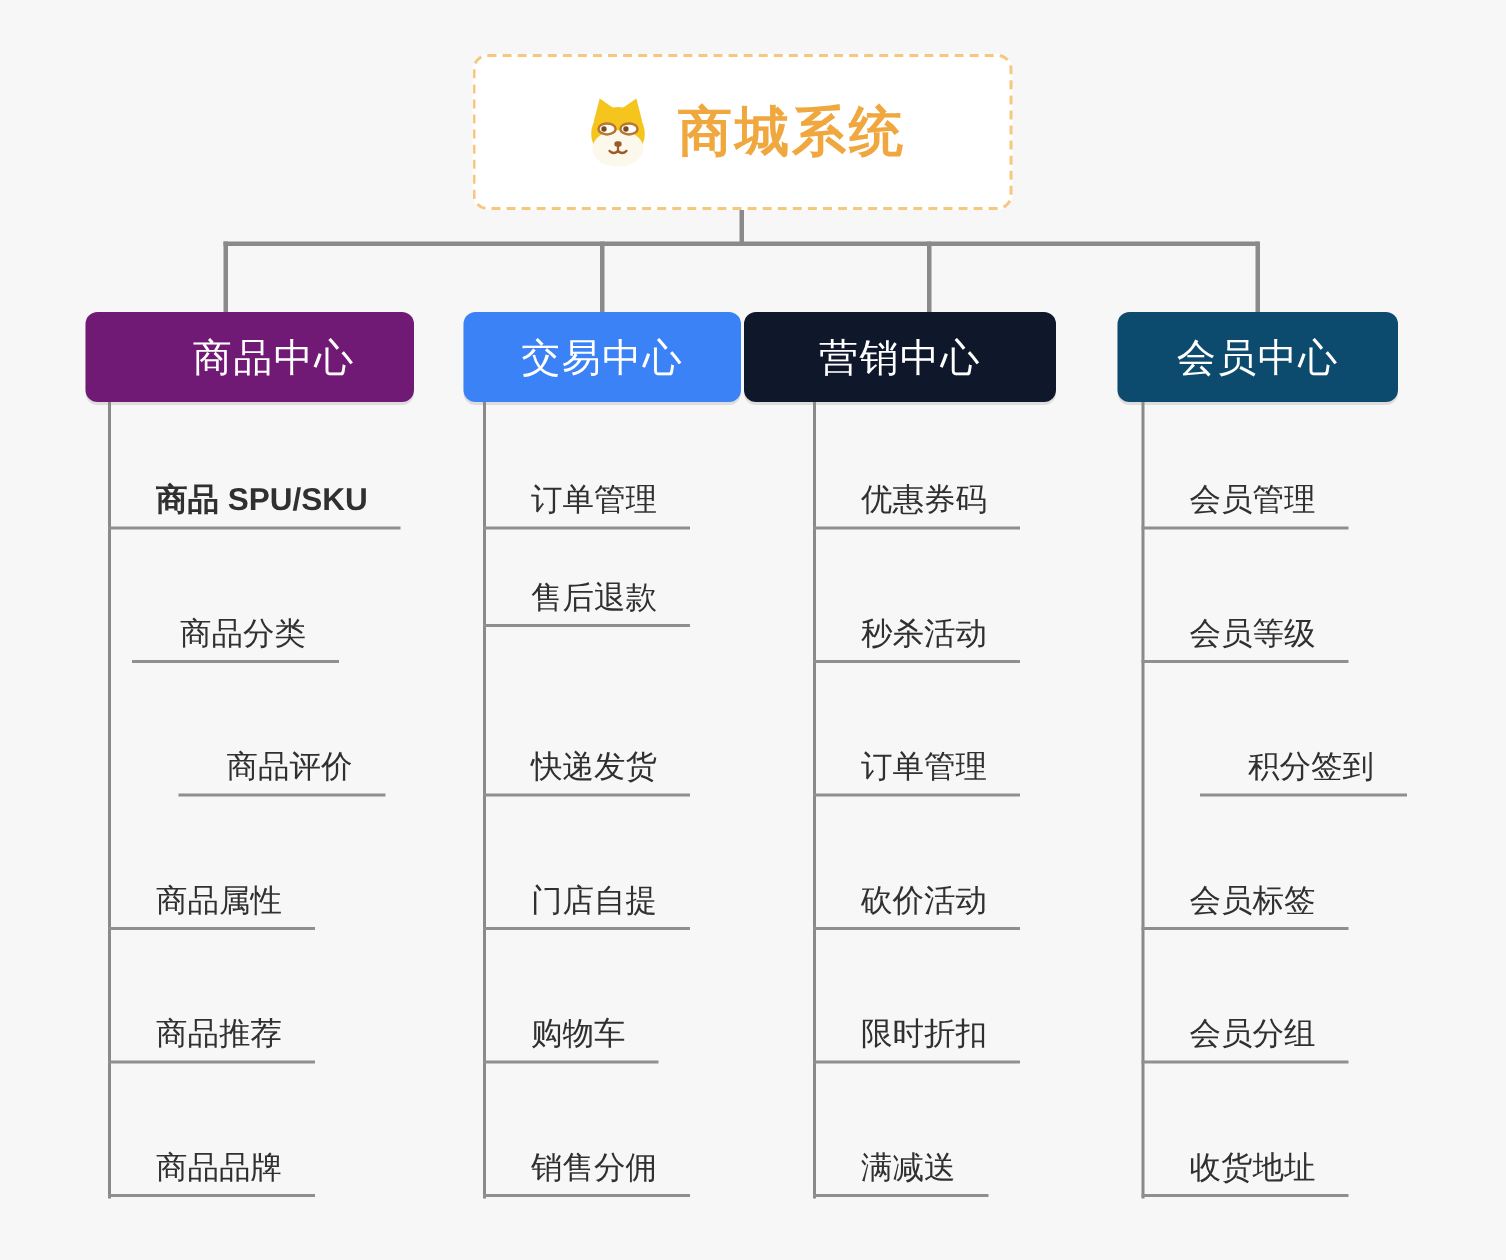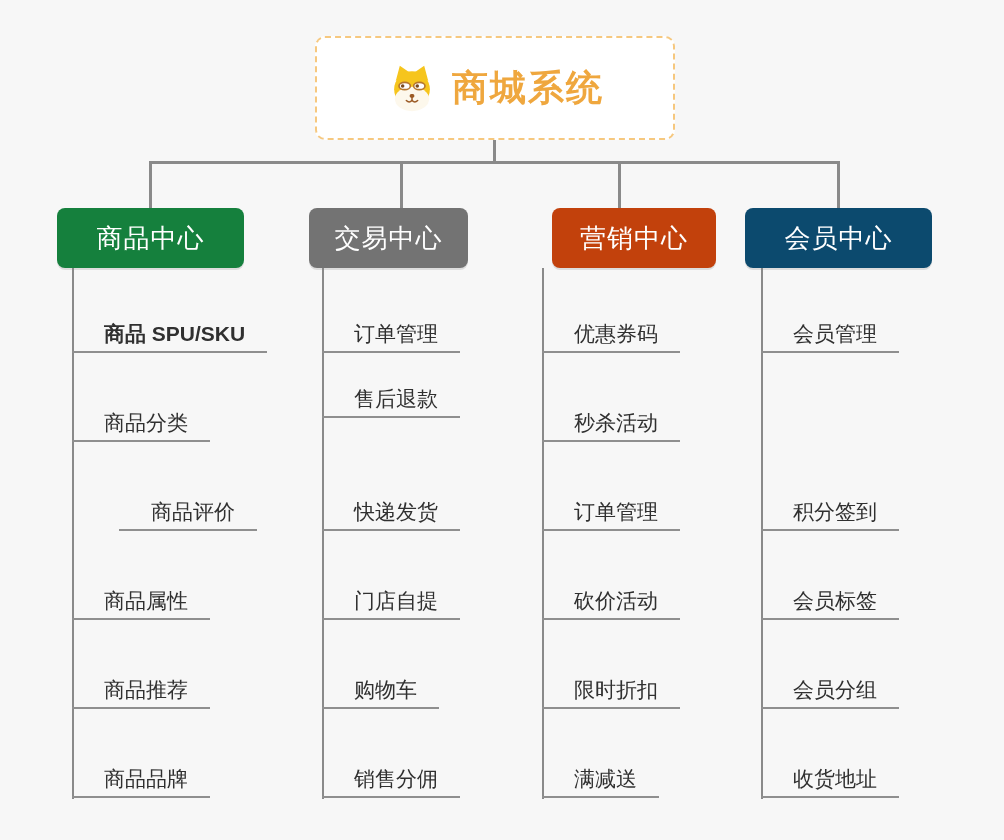--- a/index.html
+++ b/index.html
@@ -57,48 +57,49 @@
     <span class="root-title">商城系统</span>
   </div>
 
   <div class="line" style="left:493px;top:140px;width:3px;height:23px;"></div>
   <div class="line" style="left:149px;top:161px;width:690px;height:3px;"></div>
   <div class="line" style="left:149px;top:161px;width:3px;height:47px;"></div>
   <div class="line" style="left:400px;top:161px;width:3px;height:47px;"></div>
   <div class="line" style="left:618px;top:161px;width:3px;height:47px;"></div>
   <div class="line" style="left:837px;top:161px;width:3px;height:47px;"></div>
 
-  <div class="branch-box" style="left: 57px; width: 187px; background-color: #15803d;">商品中心</div>
+  <div class="branch-box" style="left: 57px; width: 187px; background-color: #701a75; padding-left: 32px;">商品中心</div>
   <div class="line" style="left:72px;top:268px;width:2px;height:531px;"></div>
   <div class="node-item" style="left:72px;top:317px;font-weight:bold;">商品 SPU/SKU</div>
-  <div class="node-item" style="left:72px;top:406px;">商品分类</div>
+  <div class="node-item" style="left:88px;top:406px;">商品分类</div>
   <div class="node-item" style="left:72px;top:495px;margin-left:47px;">商品评价</div>
   <div class="node-item" style="left:72px;top:584px;">商品属性</div>
   <div class="node-item" style="left:72px;top:673px;">商品推荐</div>
   <div class="node-item" style="left:72px;top:762px;">商品品牌</div>
 
-  <div class="branch-box" style="left: 309px; width: 159px; background-color: #737373;">交易中心</div>
+  <div class="branch-box" style="left: 309px; width: 185px; background-color: #3b82f6;">交易中心</div>
   <div class="line" style="left:322px;top:268px;width:2px;height:531px;"></div>
   <div class="node-item" style="left:322px;top:317px;">订单管理</div>
   <div class="node-item" style="left:322px;top:382px;">售后退款</div>
   <div class="node-item" style="left:322px;top:495px;">快递发货</div>
   <div class="node-item" style="left:322px;top:584px;">门店自提</div>
   <div class="node-item" style="left:322px;top:673px;padding-left:32px;">购物车</div>
   <div class="node-item" style="left:322px;top:762px;">销售分佣</div>
 
-  <div class="branch-box" style="left: 552px; width: 164px; background-color: #c2410c;">营销中心</div>
+  <div class="branch-box" style="left: 496px; width: 208px; background-color: #0f172a;">营销中心</div>
   <div class="line" style="left:542px;top:268px;width:2px;height:531px;"></div>
   <div class="node-item" style="left:542px;top:317px;">优惠券码</div>
   <div class="node-item" style="left:542px;top:406px;">秒杀活动</div>
   <div class="node-item" style="left:542px;top:495px;">订单管理</div>
   <div class="node-item" style="left:542px;top:584px;">砍价活动</div>
   <div class="node-item" style="left:542px;top:673px;">限时折扣</div>
   <div class="node-item" style="left:542px;top:762px;">满减送</div>
 
   <div class="branch-box" style="left: 745px; width: 187px; background-color: #0c4a6e;">会员中心</div>
   <div class="line" style="left:761px;top:268px;width:2px;height:531px;"></div>
   <div class="node-item" style="left:761px;top:317px;">会员管理</div>
-  <div class="node-item" style="left:761px;top:495px;">积分签到</div>
+  <div class="node-item" style="left:761px;top:406px;">会员等级</div>
+  <div class="node-item" style="left:800px;top:495px;">积分签到</div>
   <div class="node-item" style="left:761px;top:584px;">会员标签</div>
   <div class="node-item" style="left:761px;top:673px;">会员分组</div>
   <div class="node-item" style="left:761px;top:762px;">收货地址</div>
 
 </div>
 
 </body></html>

